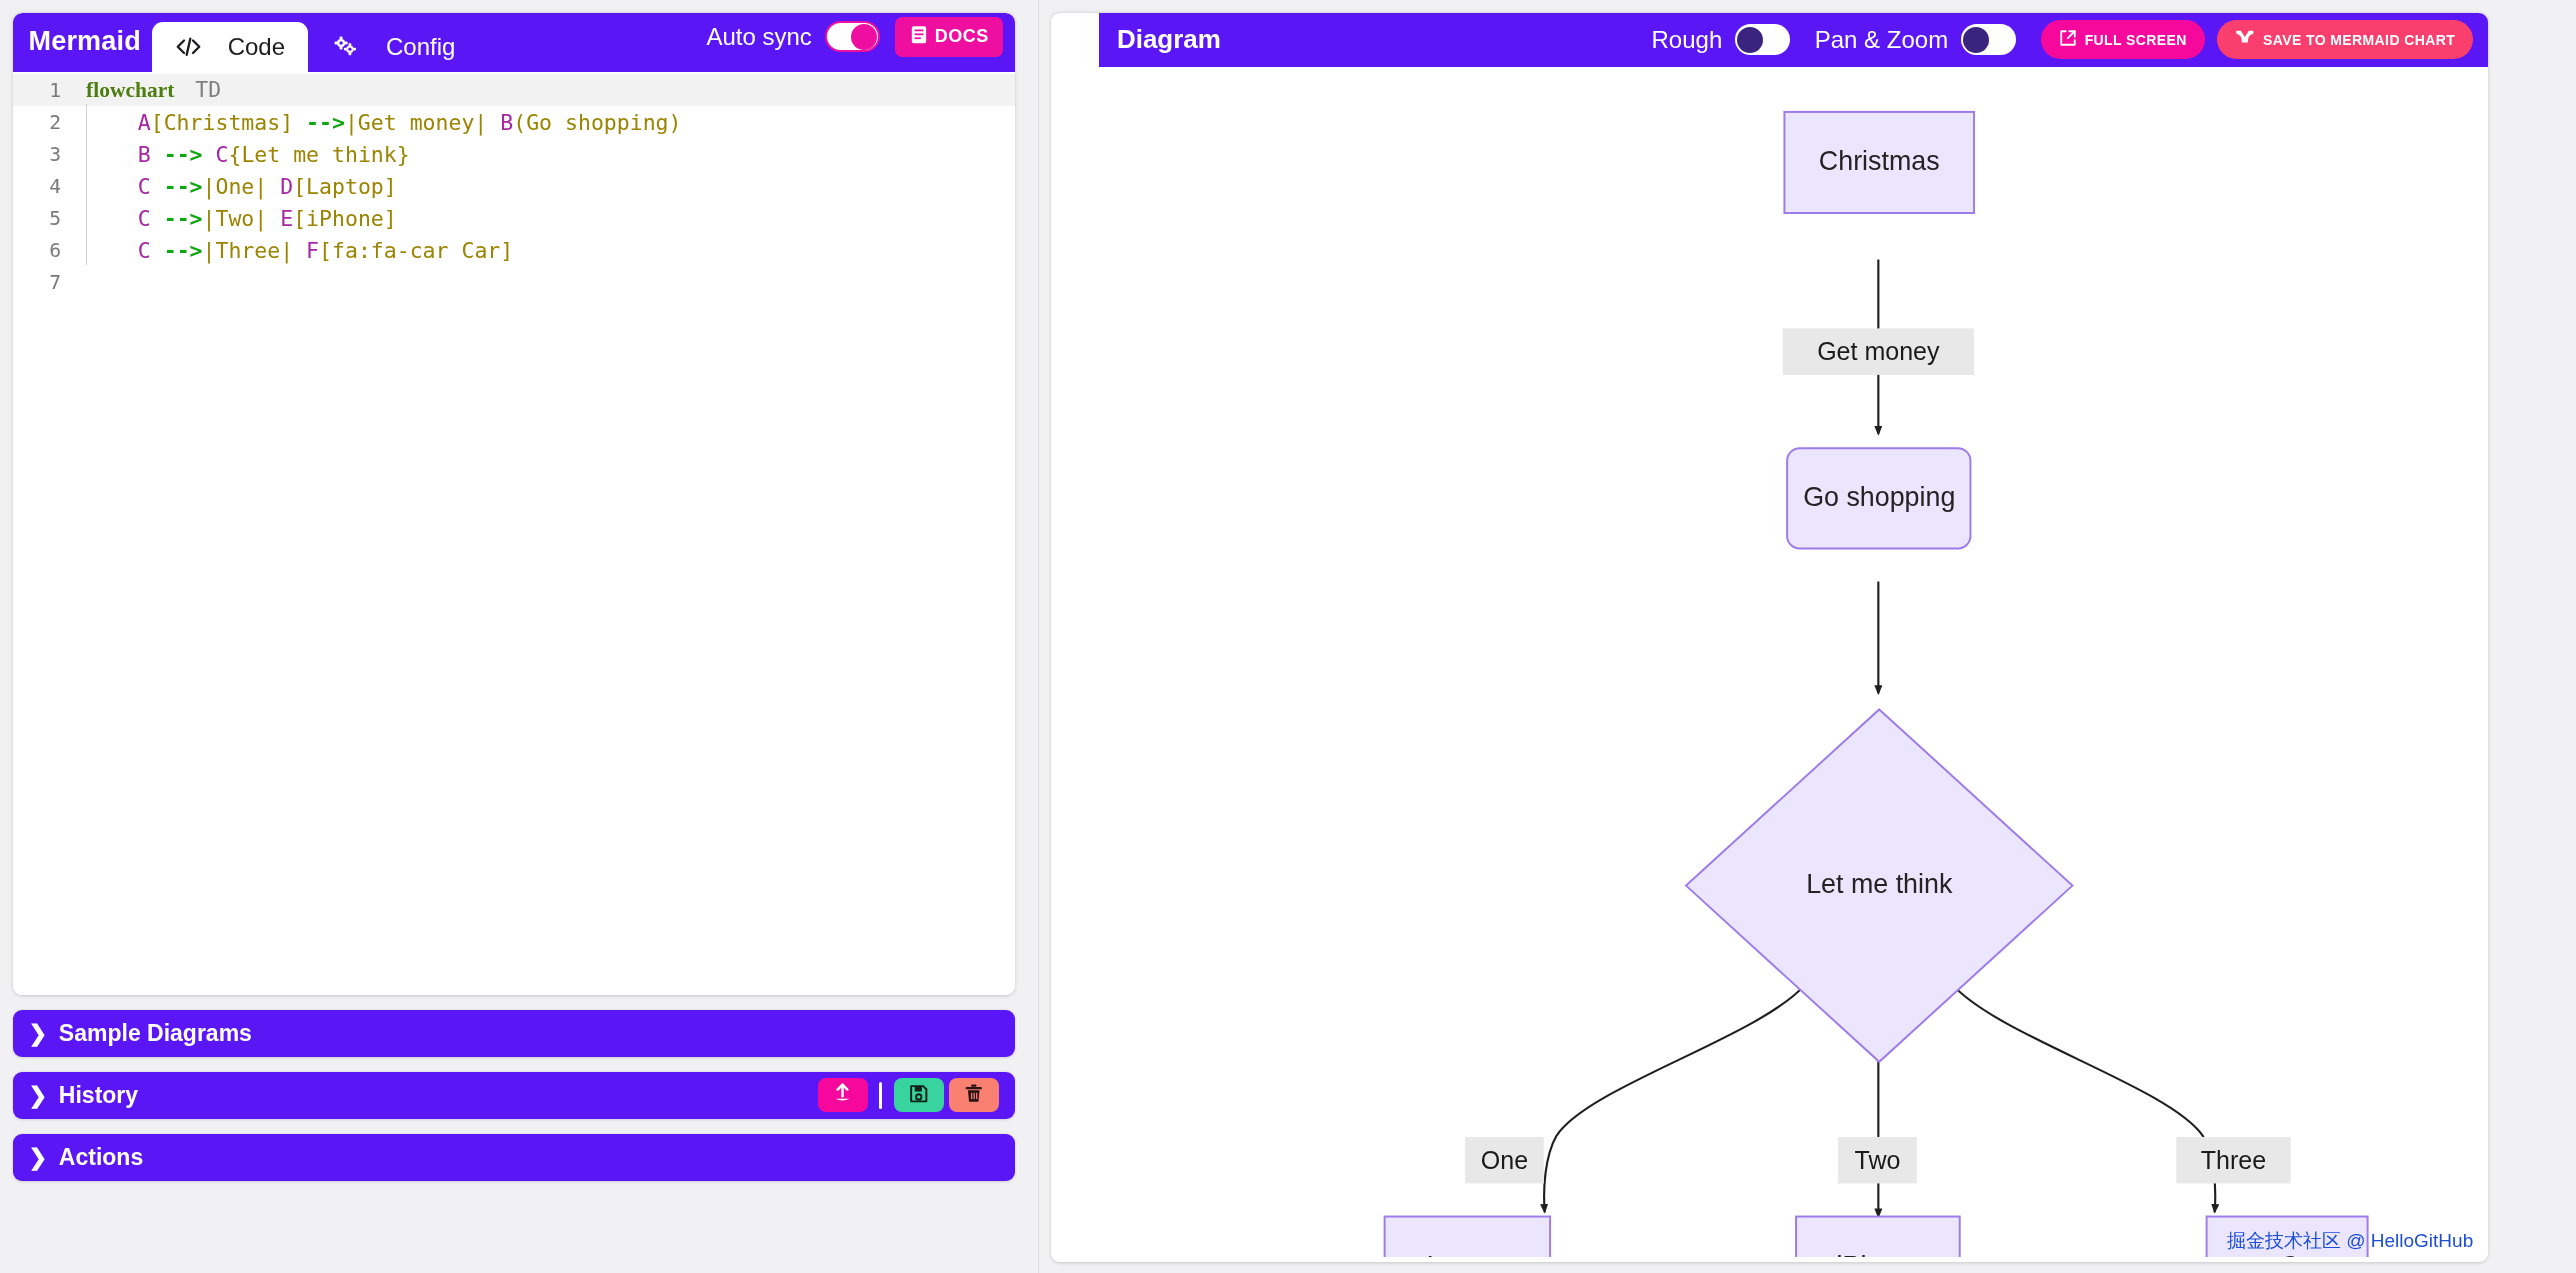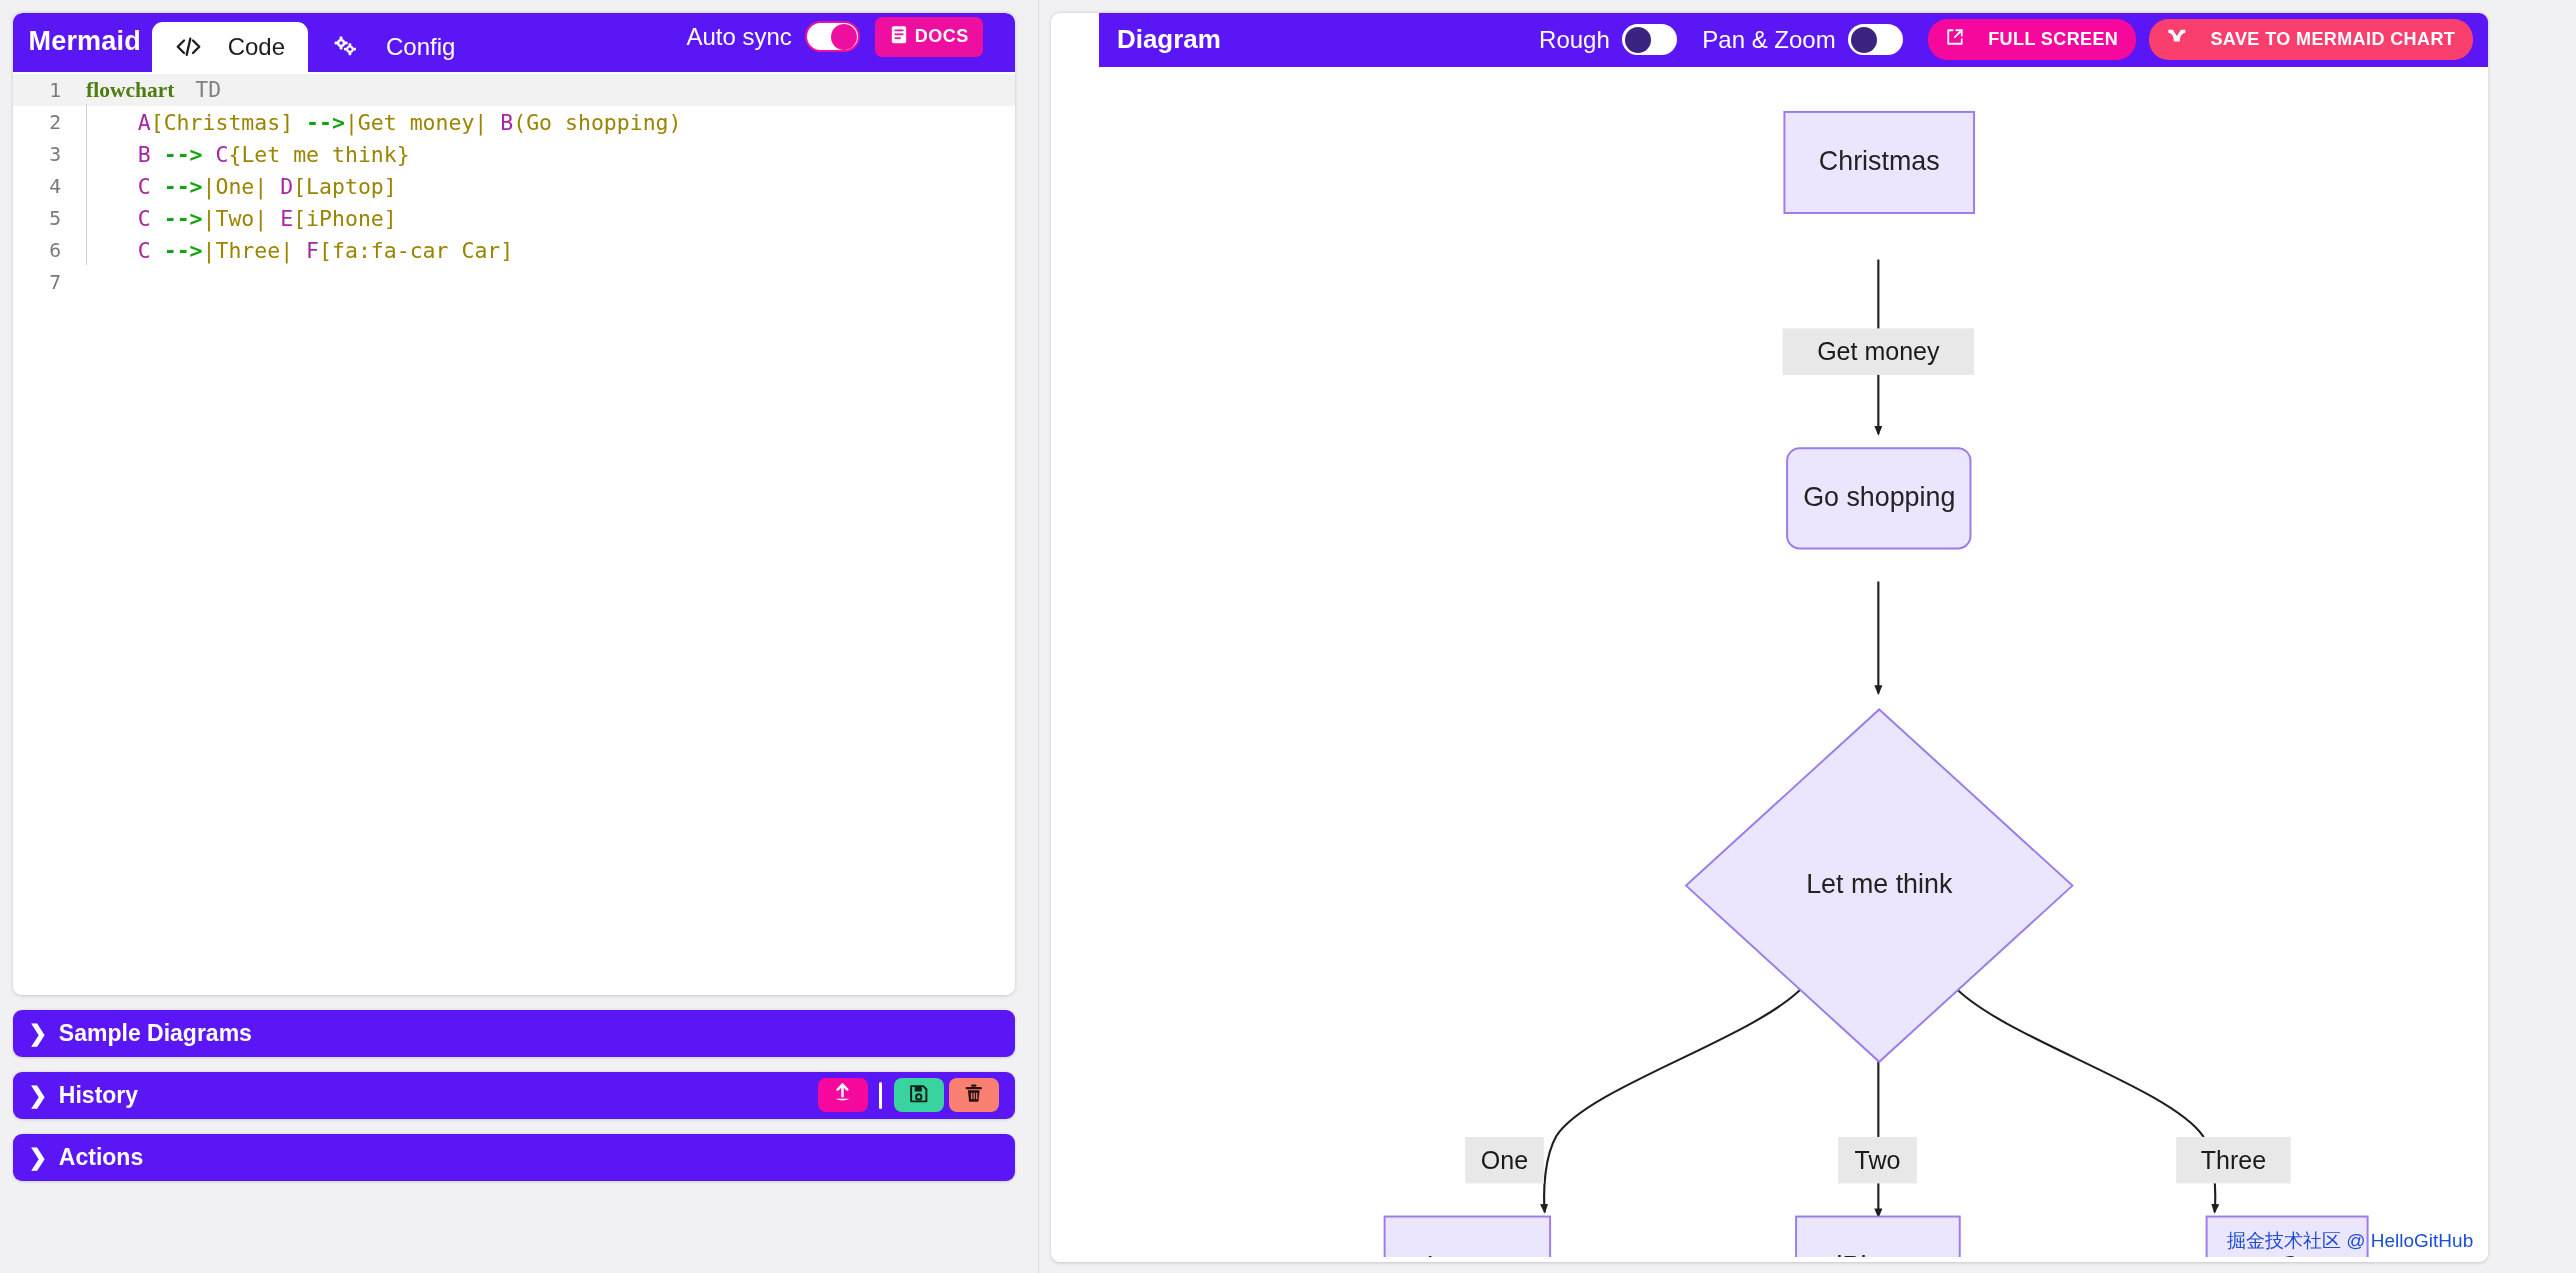--- a/index.html
+++ b/index.html
@@ -58,21 +58,21 @@
   .toggle .knob {
     position: absolute; top: 0.9px; right: 0.9px;
     width: 26px; height: 26px; border-radius: 50%;
     background: #ee0fa0;
   }
   .docs-btn {
     display: flex; align-items: center; gap: 7.2px;
     background: #ee0fa0; color: #fff;
     font-size: 18px; font-weight: bold;
     padding: 8px 14.3px; border-radius: 7.2px;
-    margin: 0 32px 0 15px; cursor: pointer;
+    margin: 0 12px 0 15px; cursor: pointer;
     letter-spacing: 0.5px;
   }
   .tabbar-right { display: flex; align-items: center; padding-bottom: 14.3px; }
 
   
   .code-area {
     flex: 1 1 auto; background: #ffffff; position: relative;
     overflow: hidden; padding-top: 2.7px;
   }
   .code-line {
@@ -161,22 +161,22 @@
     width: 55px; height: 31px; border-radius: 18px;
     background: #fff; position: relative; cursor: pointer;
     flex: 0 0 auto; margin-right: 25px;
   }
   .toggle-off .knob {
     position: absolute; top: 2.7px; left: 2.7px;
     width: 26px; height: 26px; border-radius: 50%;
     background: #3b2380;
   }
   .pill {
-    display: flex; align-items: center; gap: 24px;
-    color: #fff; font-size: 18px; font-weight: bold;
+    display: flex; align-items: center; gap: 8px;
+    color: #fff; font-size: 14px; font-weight: bold;
     padding: 9px 18px; border-radius: 19.7px;
     cursor: pointer; white-space: nowrap; letter-spacing: 0.4px;
   }
   .pill-fullscreen { background: #f5089b; margin-right: 12.5px; }
   .pill-save { background: #fa3f6e; }
 
   .canvas {
     position: relative; flex: 1 1 auto;
     background: #fff; overflow: hidden;
   }

